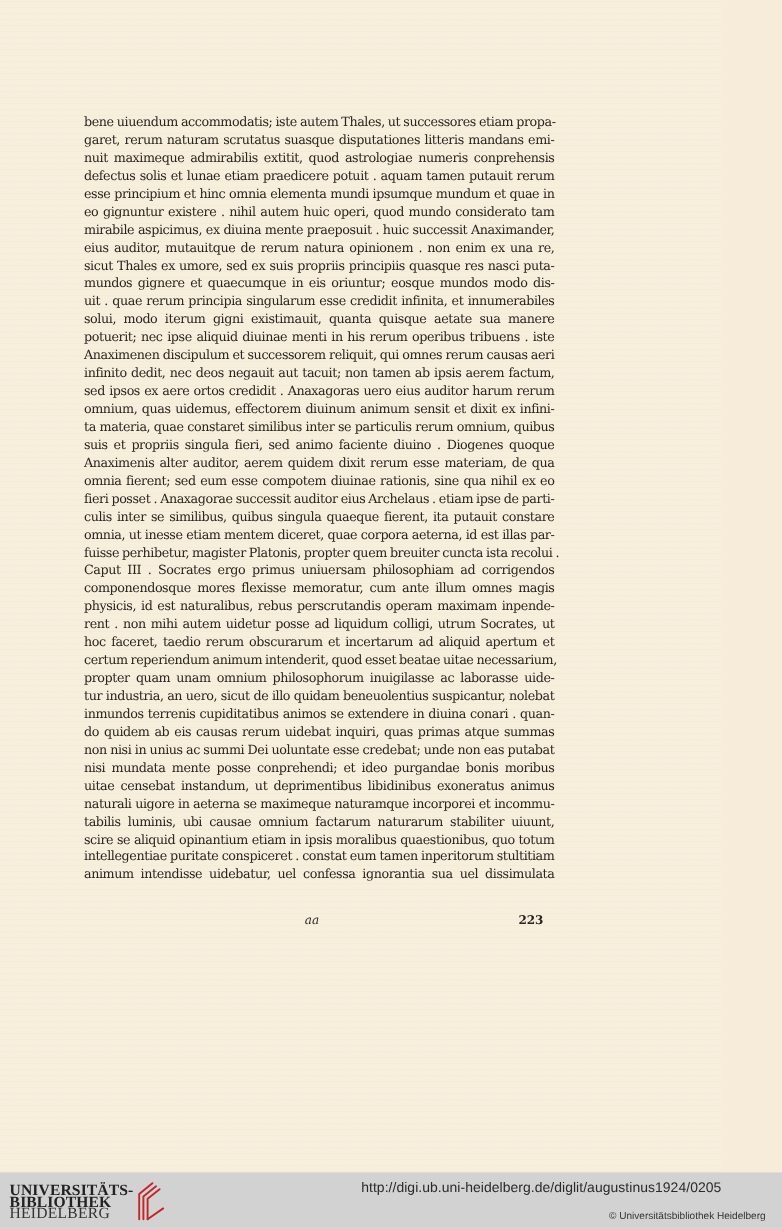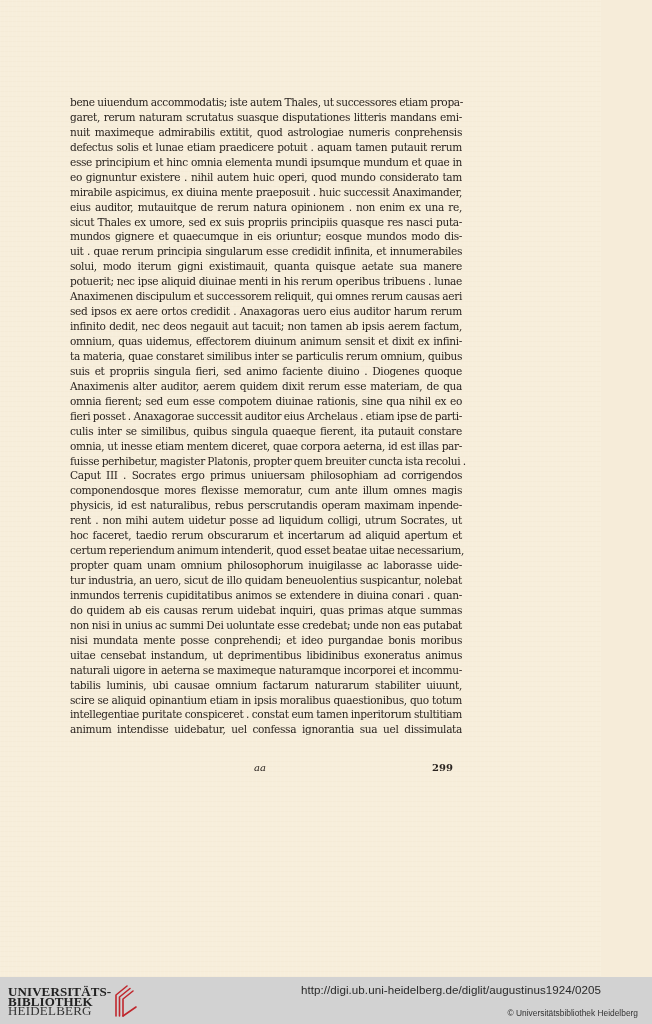--- a/index.html
+++ b/index.html
@@ -130,24 +130,24 @@
     <span class="line">nuit maximeque admirabilis extitit, quod astrologiae numeris conprehensis</span>
     <span class="line">defectus solis et lunae etiam praedicere potuit . aquam tamen putauit rerum</span>
     <span class="line">esse principium et hinc omnia elementa mundi ipsumque mundum et quae in</span>
     <span class="line">eo gignuntur existere . nihil autem huic operi, quod mundo considerato tam</span>
     <span class="line">mirabile aspicimus, ex diuina mente praeposuit . huic successit Anaximander,</span>
     <span class="line">eius auditor, mutauitque de rerum natura opinionem . non enim ex una re,</span>
     <span class="line">sicut Thales ex umore, sed ex suis propriis principiis quasque res nasci puta-</span>
     <span class="line">mundos gignere et quaecumque in eis oriuntur; eosque mundos modo dis-</span>
     <span class="line">uit . quae rerum principia singularum esse credidit infinita, et innumerabiles</span>
     <span class="line">solui, modo iterum gigni existimauit, quanta quisque aetate sua manere</span>
-    <span class="line">potuerit; nec ipse aliquid diuinae menti in his rerum operibus tribuens . lunae</span>
+    <span class="line">potuerit; nec ipse aliquid diuinae menti in his rerum operibus tribuens . iste</span>
     <span class="line">Anaximenen discipulum et successorem reliquit, qui omnes rerum causas aeri</span>
+    <span class="line">infinito dedit, nec deos negauit aut tacuit; non tamen ab ipsis aerem factum,</span>
     <span class="line">sed ipsos ex aere ortos credidit . Anaxagoras uero eius auditor harum rerum</span>
-    <span class="line">infinito dedit, nec deos negauit aut tacuit; non tamen ab ipsis aerem factum,</span>
     <span class="line">omnium, quas uidemus, effectorem diuinum animum sensit et dixit ex infini-</span>
     <span class="line">ta materia, quae constaret similibus inter se particulis rerum omnium, quibus</span>
     <span class="line">suis et propriis singula fieri, sed animo faciente diuino . Diogenes quoque</span>
     <span class="line">Anaximenis alter auditor, aerem quidem dixit rerum esse materiam, de qua</span>
     <span class="line">omnia fierent; sed eum esse compotem diuinae rationis, sine qua nihil ex eo</span>
     <span class="line">fieri posset . Anaxagorae successit auditor eius Archelaus . etiam ipse de parti-</span>
     <span class="line">culis inter se similibus, quibus singula quaeque fierent, ita putauit constare</span>
     <span class="line">omnia, ut inesse etiam mentem diceret, quae corpora aeterna, id est illas par-</span>
     <span class="line">fuisse perhibetur, magister Platonis, propter quem breuiter cuncta ista recolui .</span>
     <span class="line">Caput III . Socrates ergo primus uniuersam philosophiam ad corrigendos</span>
@@ -163,21 +163,21 @@
     <span class="line">non nisi in unius ac summi Dei uoluntate esse credebat; unde non eas putabat</span>
     <span class="line">nisi mundata mente posse conprehendi; et ideo purgandae bonis moribus</span>
     <span class="line">uitae censebat instandum, ut deprimentibus libidinibus exoneratus animus</span>
     <span class="line">naturali uigore in aeterna se maximeque naturamque incorporei et incommu-</span>
     <span class="line">tabilis luminis, ubi causae omnium factarum naturarum stabiliter uiuunt,</span>
     <span class="line">scire se aliquid opinantium etiam in ipsis moralibus quaestionibus, quo totum</span>
     <span class="line">intellegentiae puritate conspiceret . constat eum tamen inperitorum stultitiam</span>
     <span class="line last">animum intendisse uidebatur, uel confessa ignorantia sua uel dissimulata</span>
   </div>
   <span class="signature">aa</span>
-  <span class="page-number">299</span>
+  <span class="page-number">223</span>
 </div>
 
 <div class="footer">
   <div class="logo">
     <div class="logo-text">
       <span class="bold">UNIVERSITÄTS-</span>
       <span class="bold">BIBLIOTHEK</span>
       <span class="light">HEIDELBERG</span>
     </div>
     <svg class="logo-mark" width="26" height="34" viewBox="0 0 26 34">

